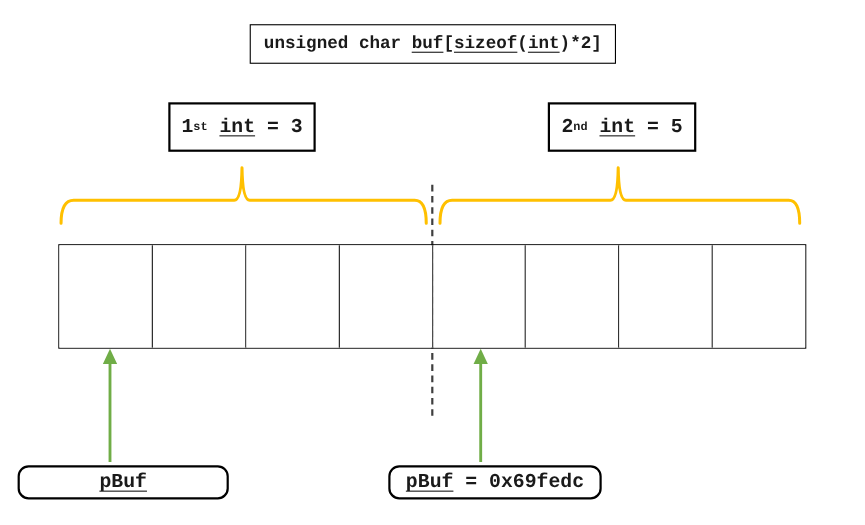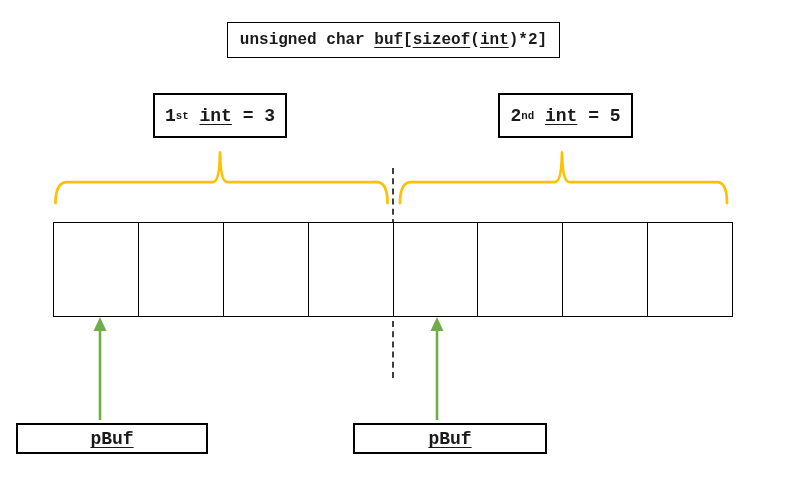--- a/index.html
+++ b/index.html
@@ -20,21 +20,21 @@
     align-items: center;
     justify-content: center;
     white-space: pre;
     font-weight: 700;
     color: #1a1a1a;
   }
   .decl-box  { left: 227px; top: 22px;  width: 333px; height: 36px; font-size: 16px; }
   .label-box { border-width: 2px; font-size: 18px; }
   .label-box.first  { left: 153px; top: 93px; width: 134px; height: 45px; }
   .label-box.second { left: 498px; top: 93px; width: 135px; height: 45px; }
-  .pbuf-box  { border-width: 2px; font-size: 18px; }
+  .pbuf-box  { border-width: 2px; font-size: 18px; border-radius: 10px; }
   .pbuf-box.first  { left: 16px;  top: 423px; width: 192px; height: 31px; }
   .pbuf-box.second { left: 353px; top: 423px; width: 194px; height: 31px; }
   sup { font-size: 0.6em; vertical-align: super; line-height: 0; }
   .sq {
     text-decoration-line: underline;
     text-decoration-style: wavy;
     text-decoration-color: var(--squiggle, #d40000);
     text-decoration-thickness: 1px;
     text-underline-offset: 3px;
     text-decoration-skip-ink: none;
@@ -123,16 +123,16 @@
   <svg class="arrow-svg right" width="16" height="106" viewBox="0 0 16 106" aria-hidden="true">
     <line class="arrow-line" x1="8" y1="104" x2="8" y2="12"></line>
     <polygon class="arrow-head" points="8,1 1.5,15 14.5,15"></polygon>
   </svg>
 
   <div class="box pbuf-box first">
     <span class="sq">pBuf</span>
   </div>
 
   <div class="box pbuf-box second">
-    <span class="sq">pBuf</span>
+    <span class="sq">pBuf</span><span> = 0x69fedc</span>
   </div>
 
 </div>
 
 </body></html>

